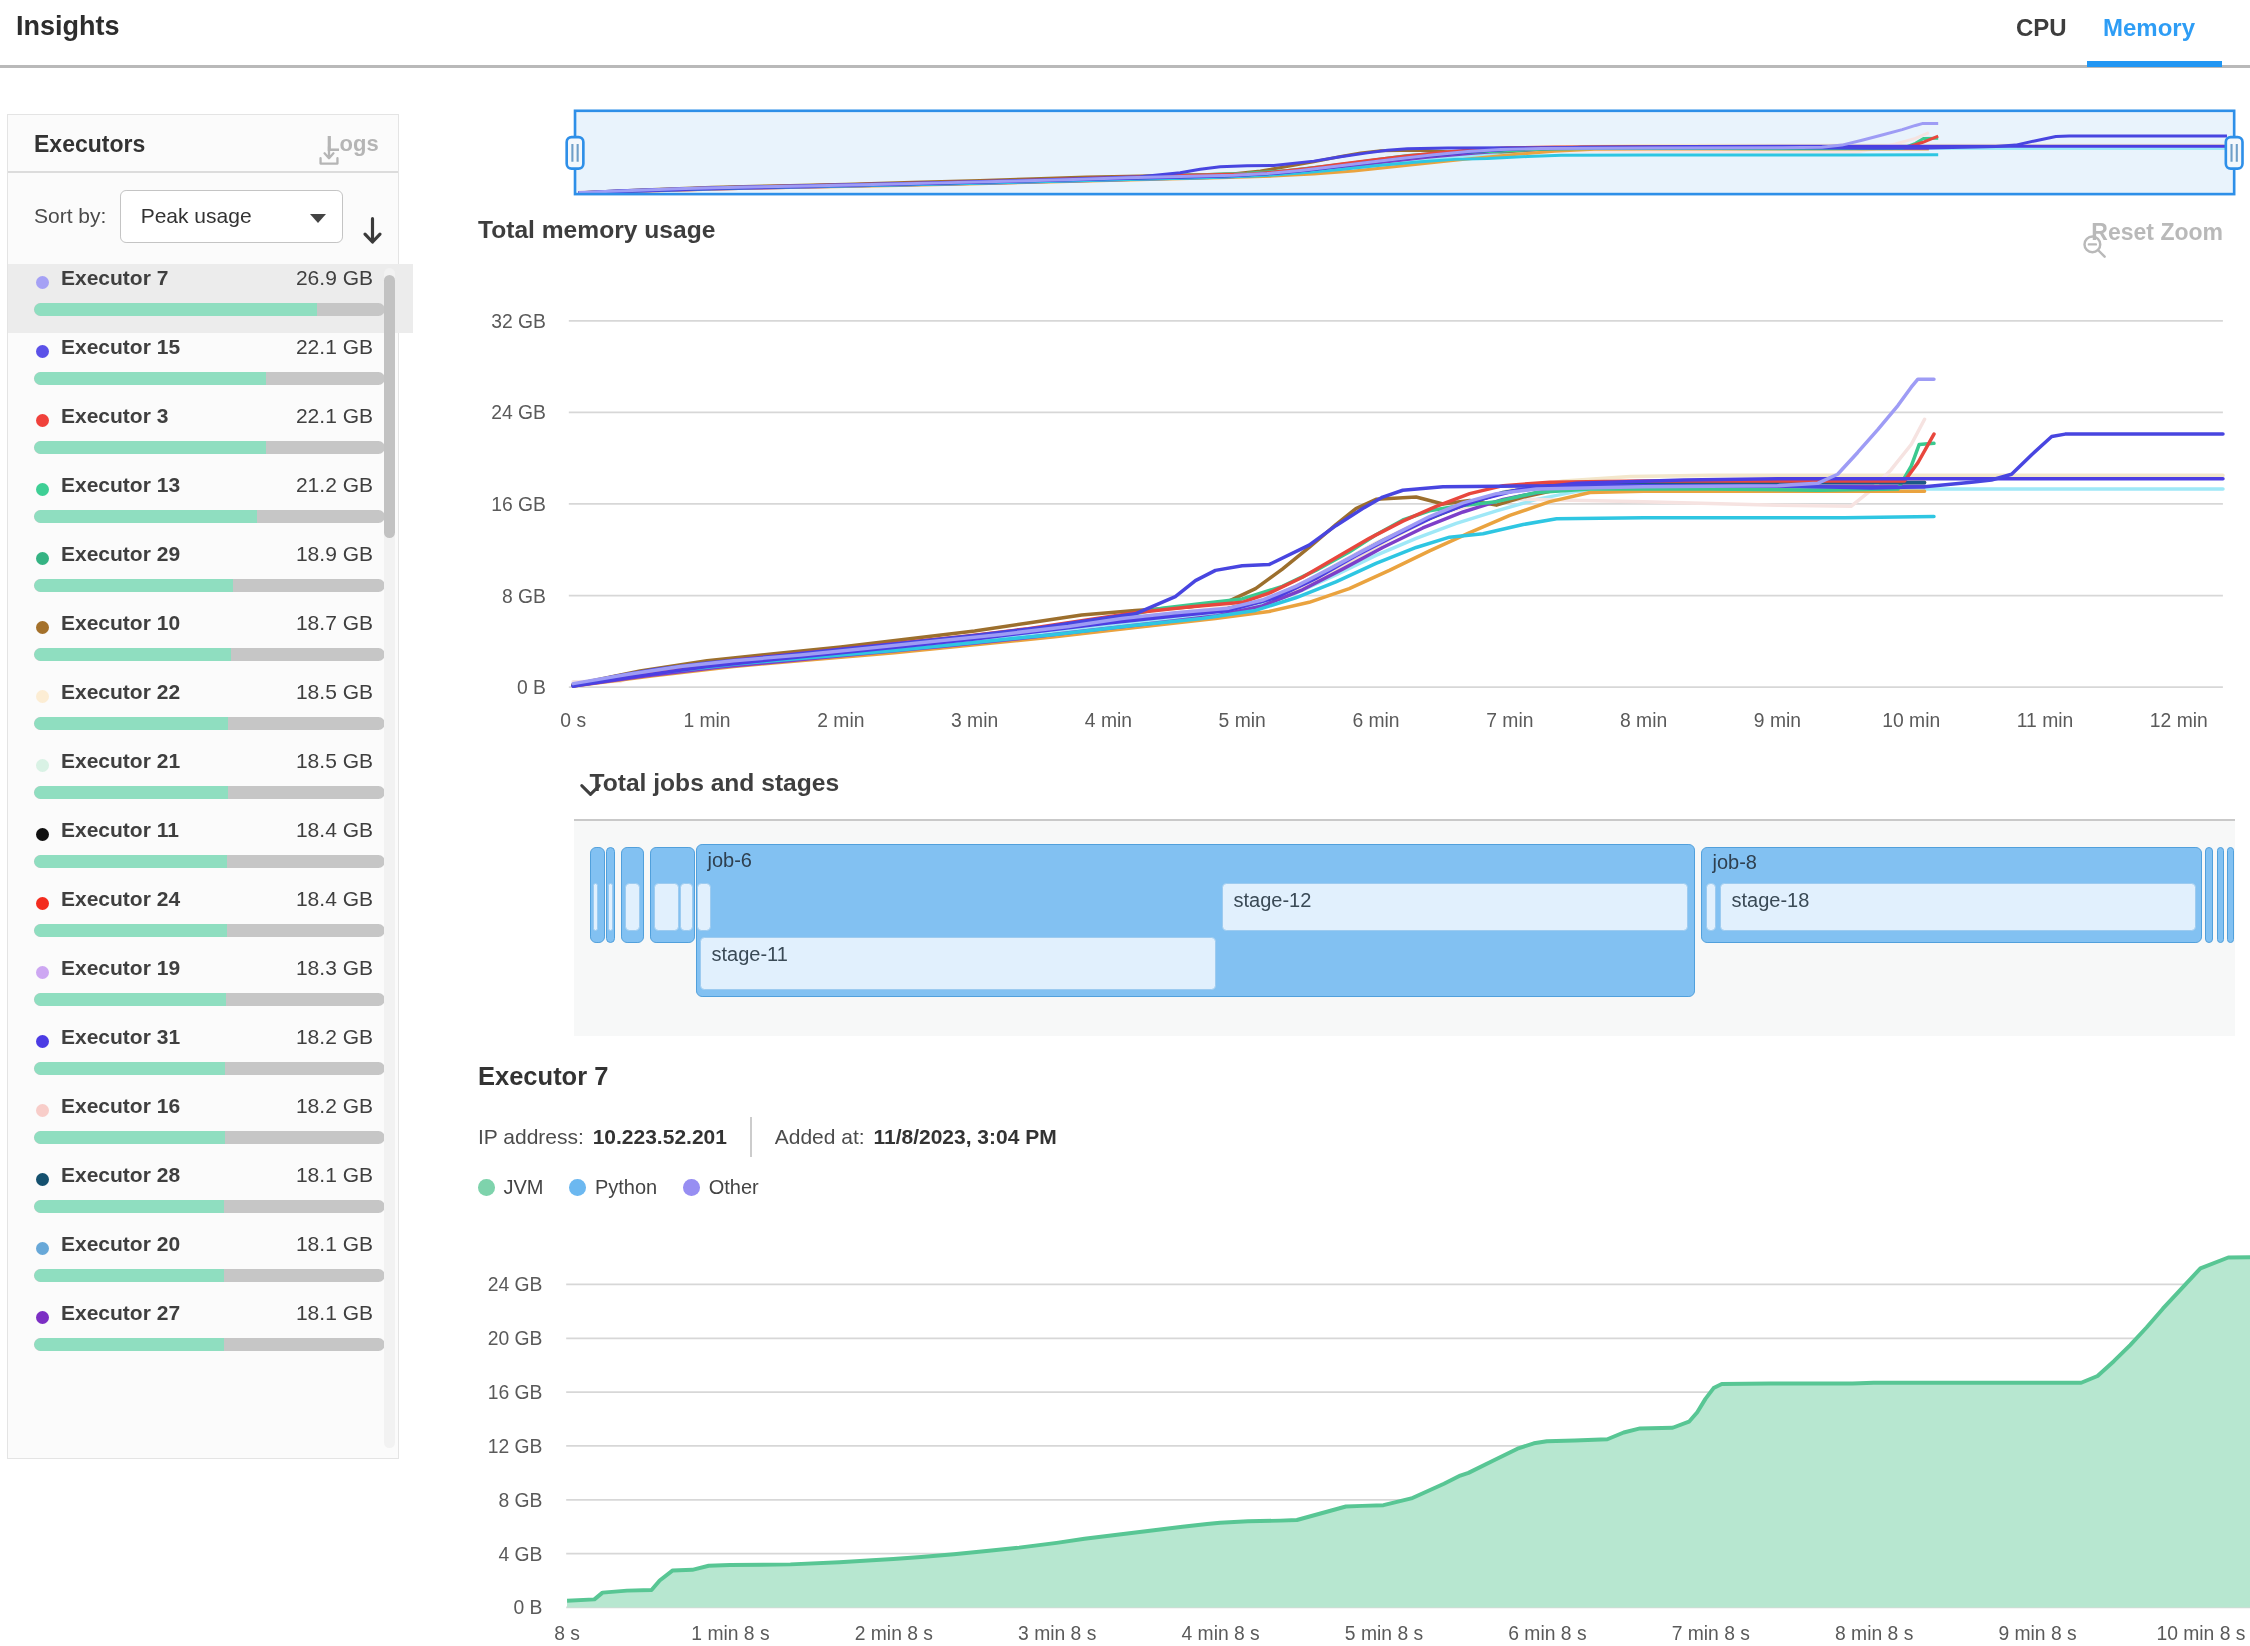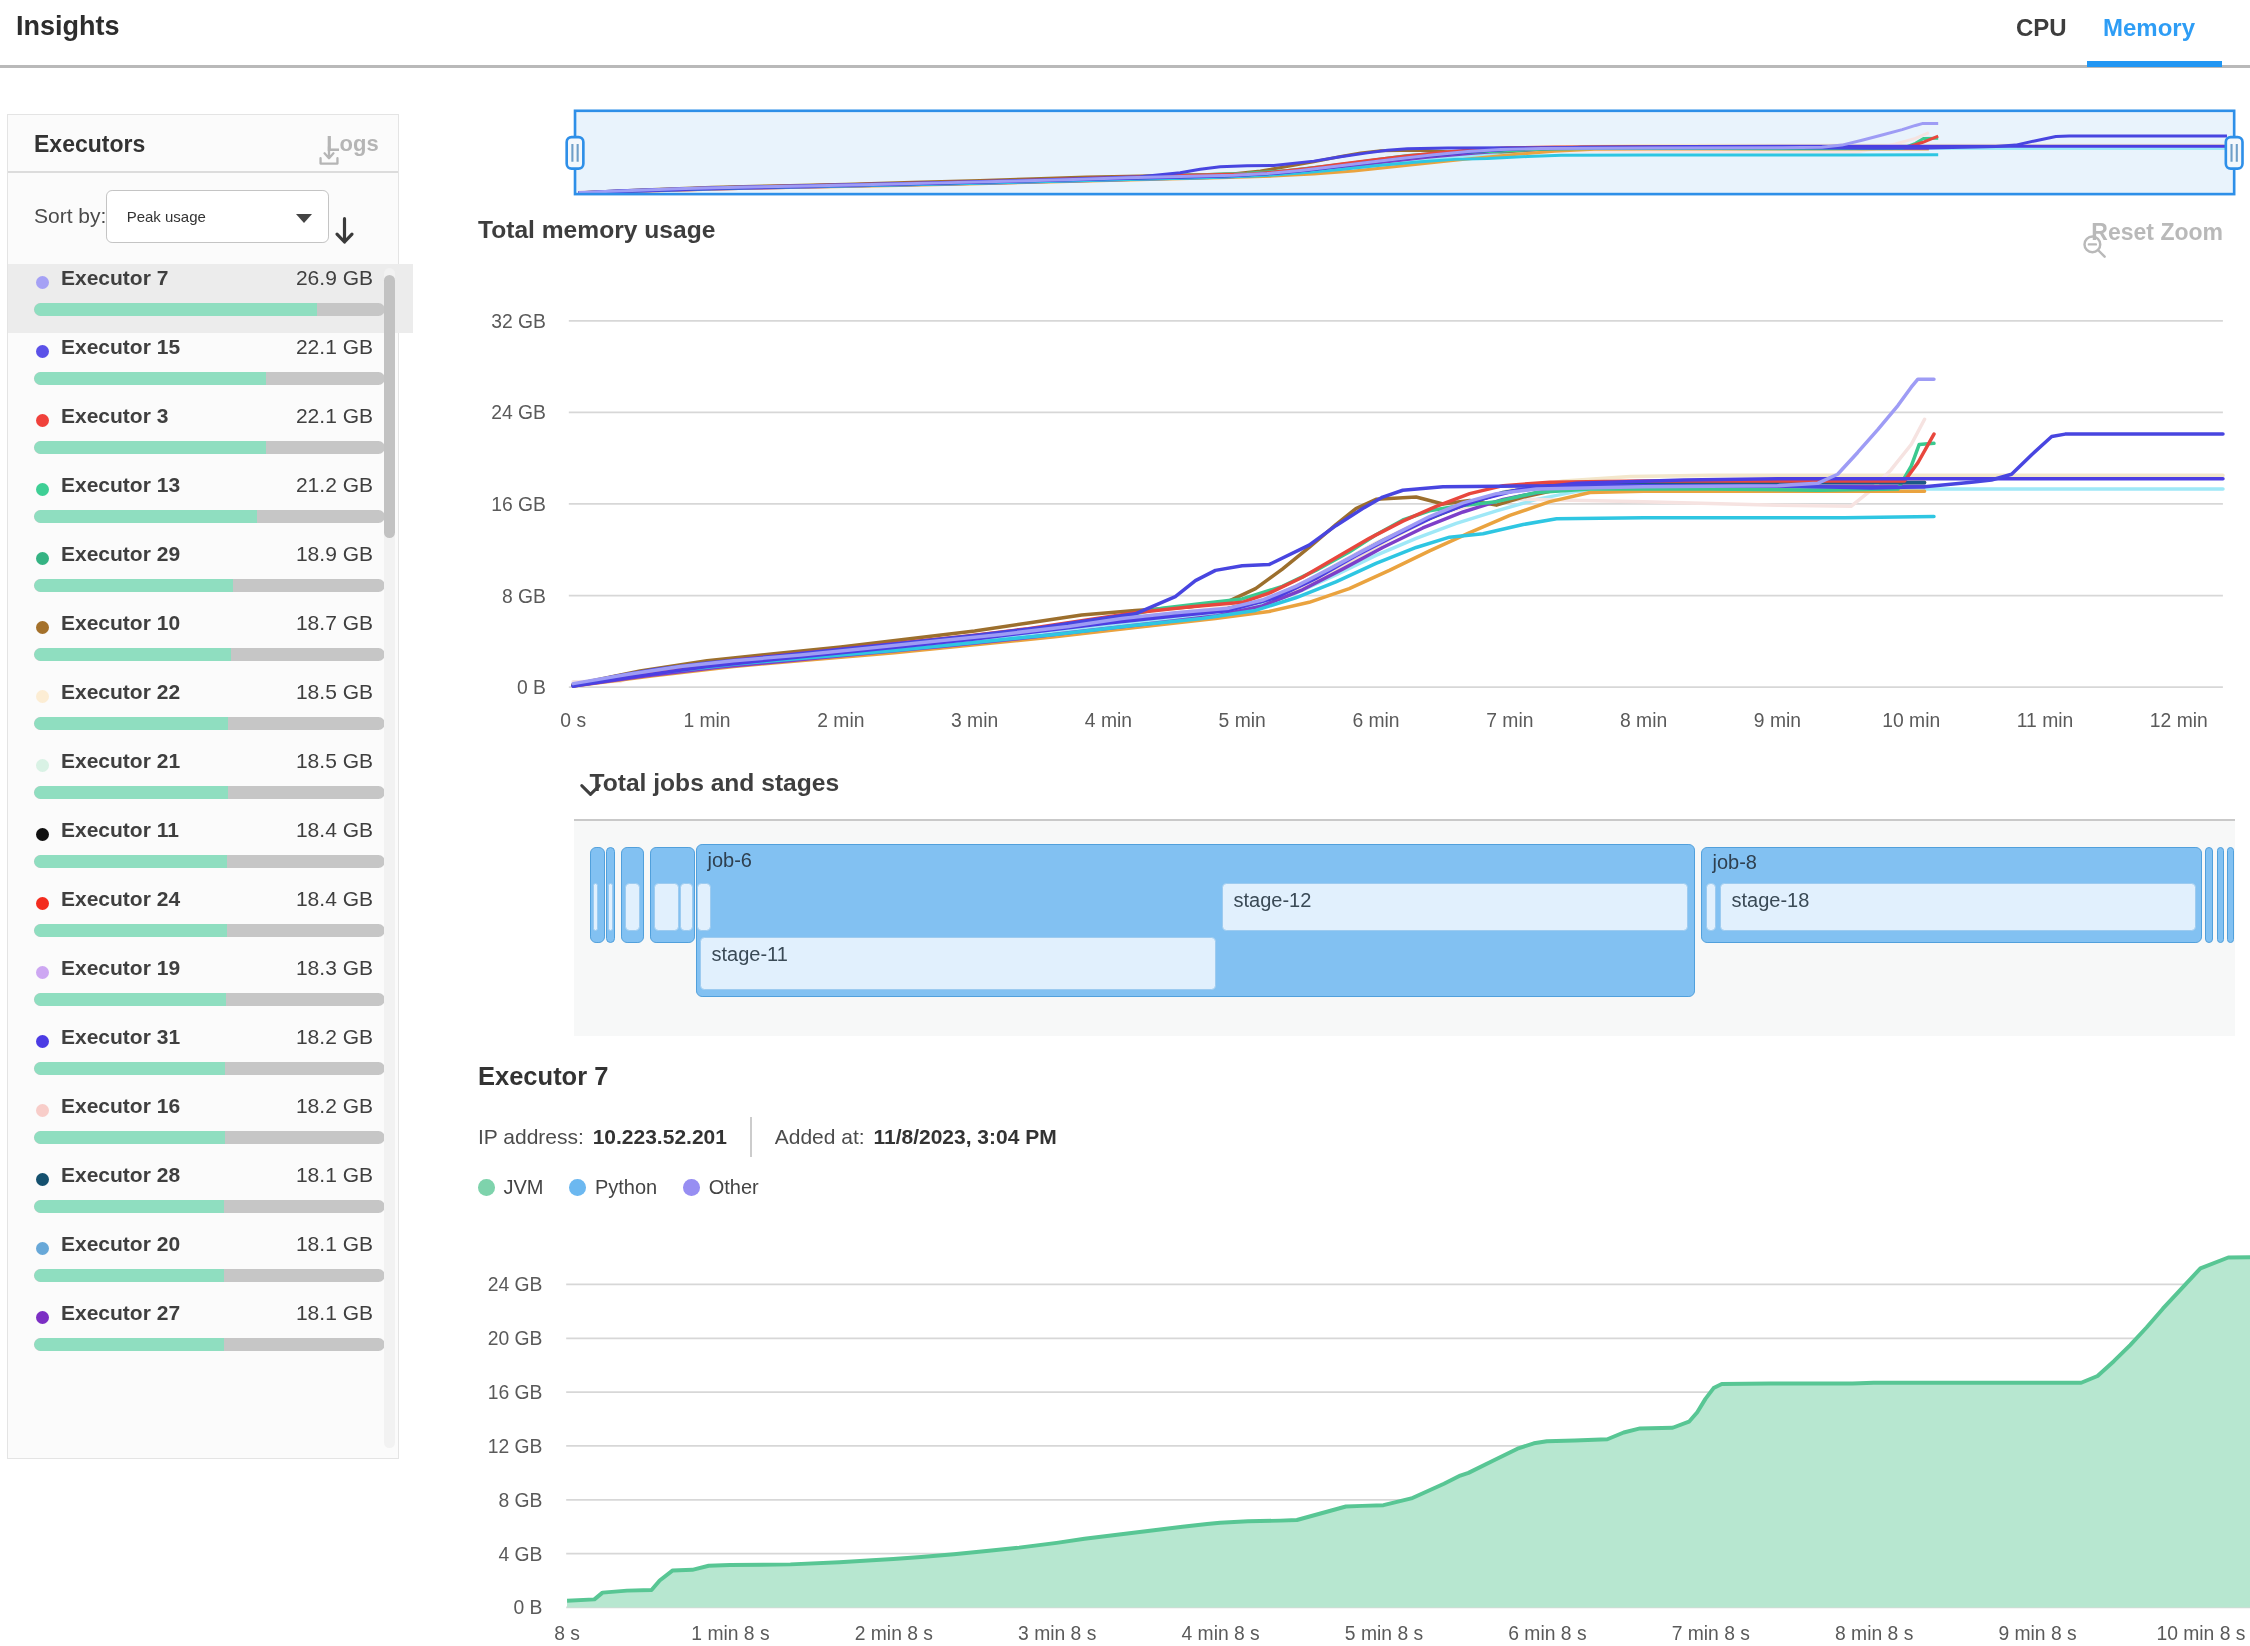--- a/index.html
+++ b/index.html
@@ -13,24 +13,24 @@
   .tab{position:absolute;top:14px;font-size:24px;font-weight:700;color:#3d3d3d;cursor:pointer;}
   #tab-cpu{left:2016px;}
   #tab-memory{left:2103px;color:#2e9df5;}
   #tab-underline{position:absolute;left:2087px;top:61px;width:135px;height:6.1px;background:#2196f3;}
 
   
   #sidebar{position:absolute;left:7px;top:114px;width:392px;height:1345px;background:#fbfbfb;border:0.9px solid #e4e4e4;box-sizing:border-box;}
   #sb-title{position:absolute;left:26px;top:16px;font-size:23px;font-weight:700;color:#333;}
   #logs-btn{position:absolute;right:19.3px;top:16px;display:flex;align-items:center;gap:8.8px;color:#b5b5b5;font-size:22px;font-weight:600;cursor:pointer;}
   #sb-divider{position:absolute;left:0;top:56px;width:100%;height:1.8px;background:#dcdcdc;}
-  #sort-row{position:absolute;left:26px;top:72px;height:58px;display:flex;align-items:center;}
+  #sort-row{position:absolute;left:26px;top:72px;height:58px;display:flex;align-items:center;gap:14px;}
   #sort-label{font-size:21px;color:#4a4a4a;}
   #sort-select{position:relative;width:221px;height:51px;background:#fff;border:1.8px solid #c4c4c4;border-radius:6.1px;display:flex;align-items:center;cursor:pointer;}
-  #sort-value{margin-left:19.3px;font-size:15px;color:#333;}
+  #sort-value{margin-left:19.3px;font-size:21px;color:#333;}
   #sort-caret{position:absolute;right:16px;top:23px;width:0;height:0;border-left:8px solid transparent;border-right:8px solid transparent;border-top:9.7px solid #444;}
   #sort-dir{margin-left:3.5px;}
   #exec-list{position:absolute;left:0;top:149px;width:100%;height:1187px;}
   .exec-row{position:relative;height:69px;width:405px;}
   .exec-row.selected{background:#ececec;}
   .exec-dot{position:absolute;left:28px;top:12.3px;width:13px;height:13px;border-radius:50%;}
   .exec-name{position:absolute;left:53px;top:1.8px;font-size:21px;font-weight:700;color:#3f3f3f;}
   .exec-val{position:absolute;right:40px;top:1.8px;font-size:21px;color:#3f3f3f;}
   .exec-track{position:absolute;left:26px;right:28px;top:39px;height:13px;border-radius:7px;background:#c6c6c6;overflow:hidden;}
   .exec-fill{height:100%;border-radius:7px 0 0 7px;}

